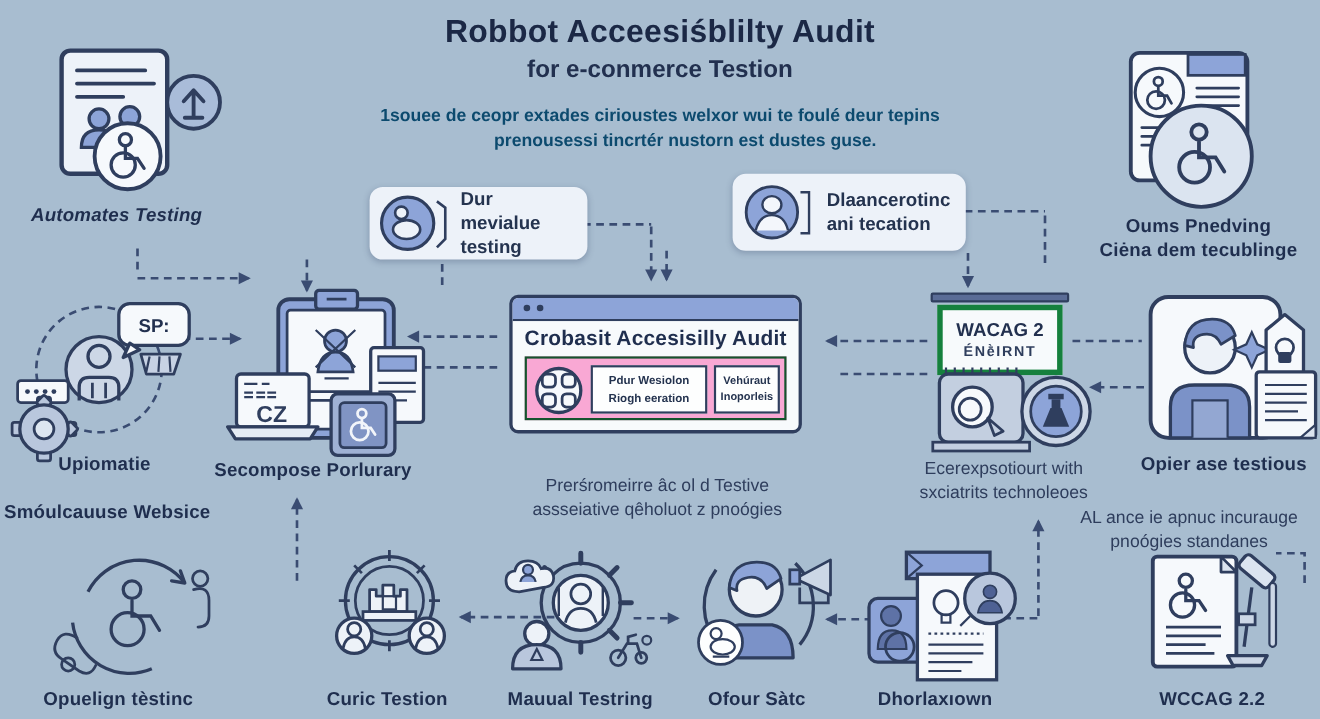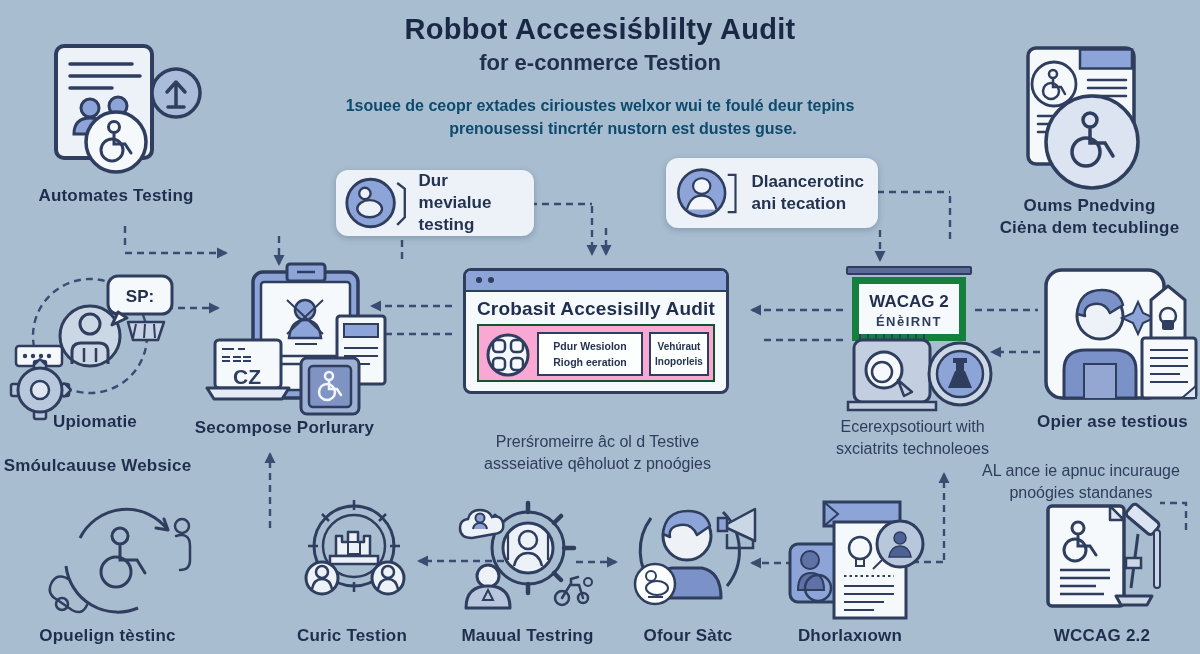--- a/index.html
+++ b/index.html
@@ -12,21 +12,21 @@
   .cap{position:absolute;font-size:16px;font-weight:500;color:#2e3d5c;text-align:center;line-height:1.35;}
   .callout{position:absolute;background:#edf2f9;border-radius:12px;box-shadow:0 2px 6px rgba(40,55,90,.28);display:flex;align-items:center;gap:10px;padding:5px 14px 5px 8px;}
   .callout .txt{font-size:17px;font-weight:600;color:#24334f;line-height:1.3;}
   .browser{position:absolute;left:463px;top:268px;width:266px;height:126px;background:#f7fafc;border:3px solid #2f3e5e;border-radius:8px;box-sizing:border-box;}
   .browser-bar{height:19px;background:#8da4d8;border-bottom:2px solid #2f3e5e;border-radius:5px 5px 0 0;position:relative;}
   .dot{position:absolute;top:6px;width:6px;height:6px;border-radius:50%;background:#2f3e5e;}
   .b-heading{text-align:center;font-size:19px;font-weight:800;color:#1f2e4e;margin-top:6px;letter-spacing:.2px;}
   .b-panel{position:absolute;left:11px;top:53px;width:238px;height:58px;background:#f9a8d4;border:2px solid #14532d;box-sizing:border-box;}
   .b-box{position:absolute;top:6px;background:#fdfefe;border:2px solid #2f3e5e;box-sizing:border-box;text-align:center;font-size:10.5px;font-weight:600;color:#24334f;line-height:1.5;padding-top:5px;}
   .board-bar{position:absolute;left:846px;top:266px;width:126px;height:9px;background:#5a6c96;border:2px solid #2f3e5e;border-radius:2px;box-sizing:border-box;}
-  .board{position:absolute;left:852px;top:277px;width:114px;height:64px;background:#f7fafc;border:7px solid #15803d;box-sizing:border-box;text-align:center;}
+  .board{position:absolute;left:852px;top:277px;width:114px;height:64px;background:#f7fafc;border:5px solid #15803d;box-sizing:border-box;text-align:center;}
   .board-title{font-size:17px;font-weight:800;color:#22304f;margin-top:8px;}
   .board-sub{font-size:13px;font-weight:700;color:#2e3d5c;letter-spacing:1.5px;margin-top:2px;}
   svg{display:block;}
 </style>
 </head>
 <body>
 
 <div id="canvas">
 
   <div class="h-title">Robbot Acceesiśblilty Audit</div>
@@ -76,21 +76,21 @@
     <path d="M46,96 q0,-16 16,-16 q16,0 16,16 z" fill="#8da4d8" stroke="#2f3e5e" stroke-width="3"></path>
     <circle cx="90" cy="68" r="9" fill="#8da4d8" stroke="#2f3e5e" stroke-width="3"></circle>
     <path d="M74,94 q0,-16 16,-16 q16,0 16,16 z" fill="#8da4d8" stroke="#2f3e5e" stroke-width="3"></path>
     <circle cx="88" cy="104" r="30" fill="#f6f9fc" stroke="#2f3e5e" stroke-width="3.5"></circle>
     <circle cx="86" cy="89" r="5.5" fill="none" stroke="#2f3e5e" stroke-width="3"></circle>
     <path d="M86,96 v10 h11 l6,9" fill="none" stroke="#2f3e5e" stroke-width="3" stroke-linecap="round"></path>
     <circle cx="84" cy="112" r="11" fill="none" stroke="#2f3e5e" stroke-width="3"></circle>
     <circle cx="148" cy="55" r="24" fill="#a9bcd9" stroke="#2f3e5e" stroke-width="3.5"></circle>
     <path d="M148,67 V45 M139,54 l9,-10 9,10 M140,69 h16" fill="none" stroke="#2f3e5e" stroke-width="3.5" stroke-linecap="round" stroke-linejoin="round"></path>
   </svg>
-  <div class="lbl" style="left:16px;top:186px;width:200px;">Automates Testing</div>
+  <div class="lbl" style="left:6px;top:186px;width:200px;font-style:italic;">Automates Testing</div>
 
   <svg class="abs" style="left:1008px;top:40px;" width="165" height="155" viewBox="0 0 165 155">
     <rect x="20" y="8" width="106" height="116" rx="8" fill="#f6f9fc" stroke="#2f3e5e" stroke-width="3.5"></rect>
     <rect x="72" y="9.5" width="52" height="19" fill="#8da4d8" stroke="#2f3e5e" stroke-width="2.5"></rect>
     <circle cx="46" cy="44" r="22" fill="#f6f9fc" stroke="#2f3e5e" stroke-width="2.8"></circle>
     <circle cx="45" cy="34" r="4" fill="none" stroke="#2f3e5e" stroke-width="2.5"></circle>
     <path d="M45,39 v8 h8 l4,7" fill="none" stroke="#2f3e5e" stroke-width="2.5" stroke-linecap="round"></path>
     <circle cx="43" cy="51" r="8" fill="none" stroke="#2f3e5e" stroke-width="2.5"></circle>
     <path d="M80,40 h38 M80,48 h38 M80,56 h38" stroke="#2f3e5e" stroke-width="2.5" stroke-linecap="round" fill="none"></path>
     <path d="M30,76 h30 M30,84 h30 M30,92 h22" stroke="#2f3e5e" stroke-width="2.5" stroke-linecap="round" fill="none"></path>

